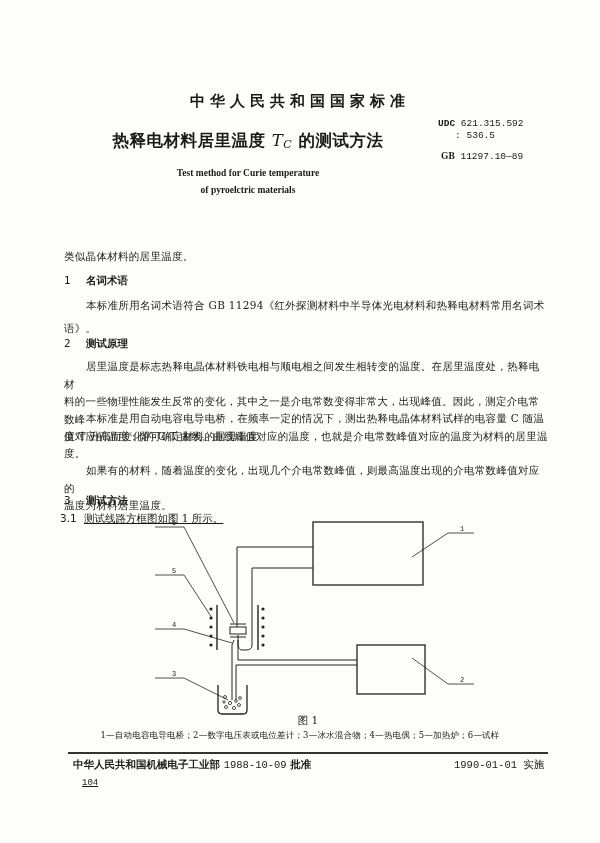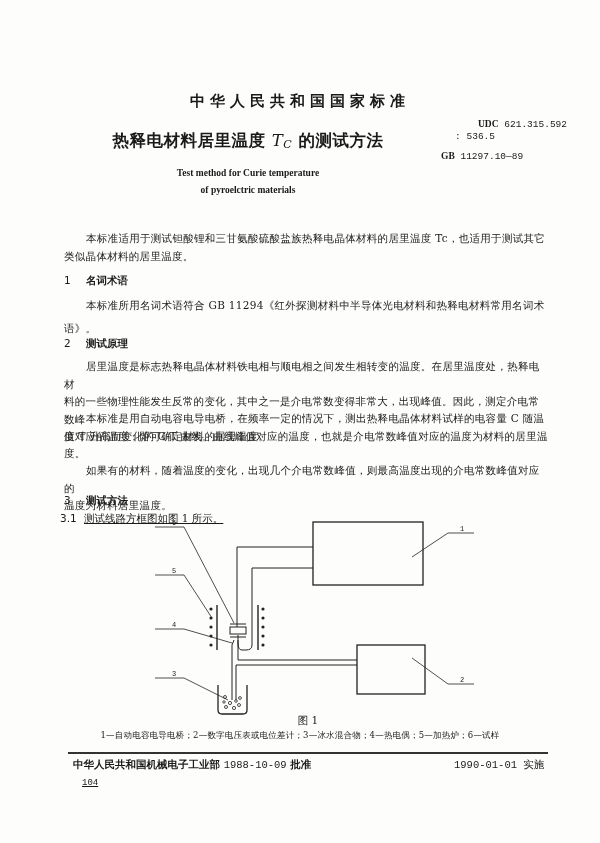--- a/index.html
+++ b/index.html
@@ -7,21 +7,21 @@
     width: 600px; height: 843px; background: #fdfdfb; position: relative; overflow: hidden;
     font-family: "DejaVu Serif", "Liberation Serif", serif; color: #1a1a1a;
   }
   .abs { position: absolute; }
   .std-header { left: 0; width: 600px; top: 92px; text-align: center; font-family: "DejaVu Sans", sans-serif; font-weight: bold; font-size: 15px; letter-spacing: 5px; }
   .title { left: 0; width: 496px; top: 130px; text-align: center; font-family: "DejaVu Sans", sans-serif; font-weight: bold; font-size: 16.5px; letter-spacing: 0.5px; }
   .title i { font-family: "DejaVu Serif", serif; font-weight: normal; }
   .title sub { font-size: 11px; vertical-align: baseline; position: relative; top: 2px; }
   .en-title { left: 0; width: 496px; text-align: center; font-family: "Liberation Serif", serif; font-weight: bold; font-size: 9.5px; }
   .udc { left: 438px; top: 118px; font-family: "Liberation Mono", monospace; font-size: 9.5px; line-height: 12px; }
-  .udc b { font-family: Liberation Serif, serif; margin-left: 40px; }
+  .udc b { font-family: Liberation Mono, monospace; }
   .gb { left: 441px; top: 151px; font-family: "Liberation Mono", monospace; font-size: 9.5px; }
   .gb b { font-family: "Liberation Serif", serif; }
   .para { left: 64px; width: 484px; font-size: 10.5px; line-height: 17.5px; letter-spacing: 0.3px; }
   .para .ind { display: inline-block; width: 22px; }
   .sec { left: 64px; font-family: "DejaVu Sans", sans-serif; font-weight: bold; font-size: 10.5px; }
   .sec .num { display: inline-block; width: 22px; font-weight: normal; }
   .sub { left: 60px; font-size: 10.5px; text-decoration: underline; }
   .sub .num { display: inline-block; width: 24px; font-family: "DejaVu Sans", sans-serif; }
   .fig-title { left: 0; width: 600px; top: 714px; text-align: center; font-size: 10.5px; padding-left: 8px; }
   .legend { left: 0; width: 600px; top: 730px; text-align: center; font-size: 8.5px; letter-spacing: 0.2px; }
@@ -48,21 +48,21 @@
 
 <div class="abs udc">
   <b>UDC</b> <span>621.315.592</span><br>
   &nbsp;&nbsp;&nbsp;<span>: 536.5</span>
 </div>
 <div class="abs gb">
   <b>GB</b> <span>11297.10—89</span>
 </div>
 
 <div class="abs para" style="top:230px">
-  <span class="ind"></span><span>本标准适用于测试钽酸锂和三甘氨酸硫酸盐族热释电晶体材料的居里温度 Tc，也适用于测试其它</span><br>
+  <span class="ind"></span><br>
   <span>类似晶体材料的居里温度。</span>
 </div>
 
 <div class="abs sec" style="top:274px">
   <span class="num">1</span><span>名词术语</span>
 </div>
 <div class="abs para" style="top:294px; line-height:23px">
   <span class="ind"></span><span>本标准所用名词术语符合 GB 11294《红外探测材料中半导体光电材料和热释电材料常用名词术</span><br>
   <span>语》。</span>
 </div>

